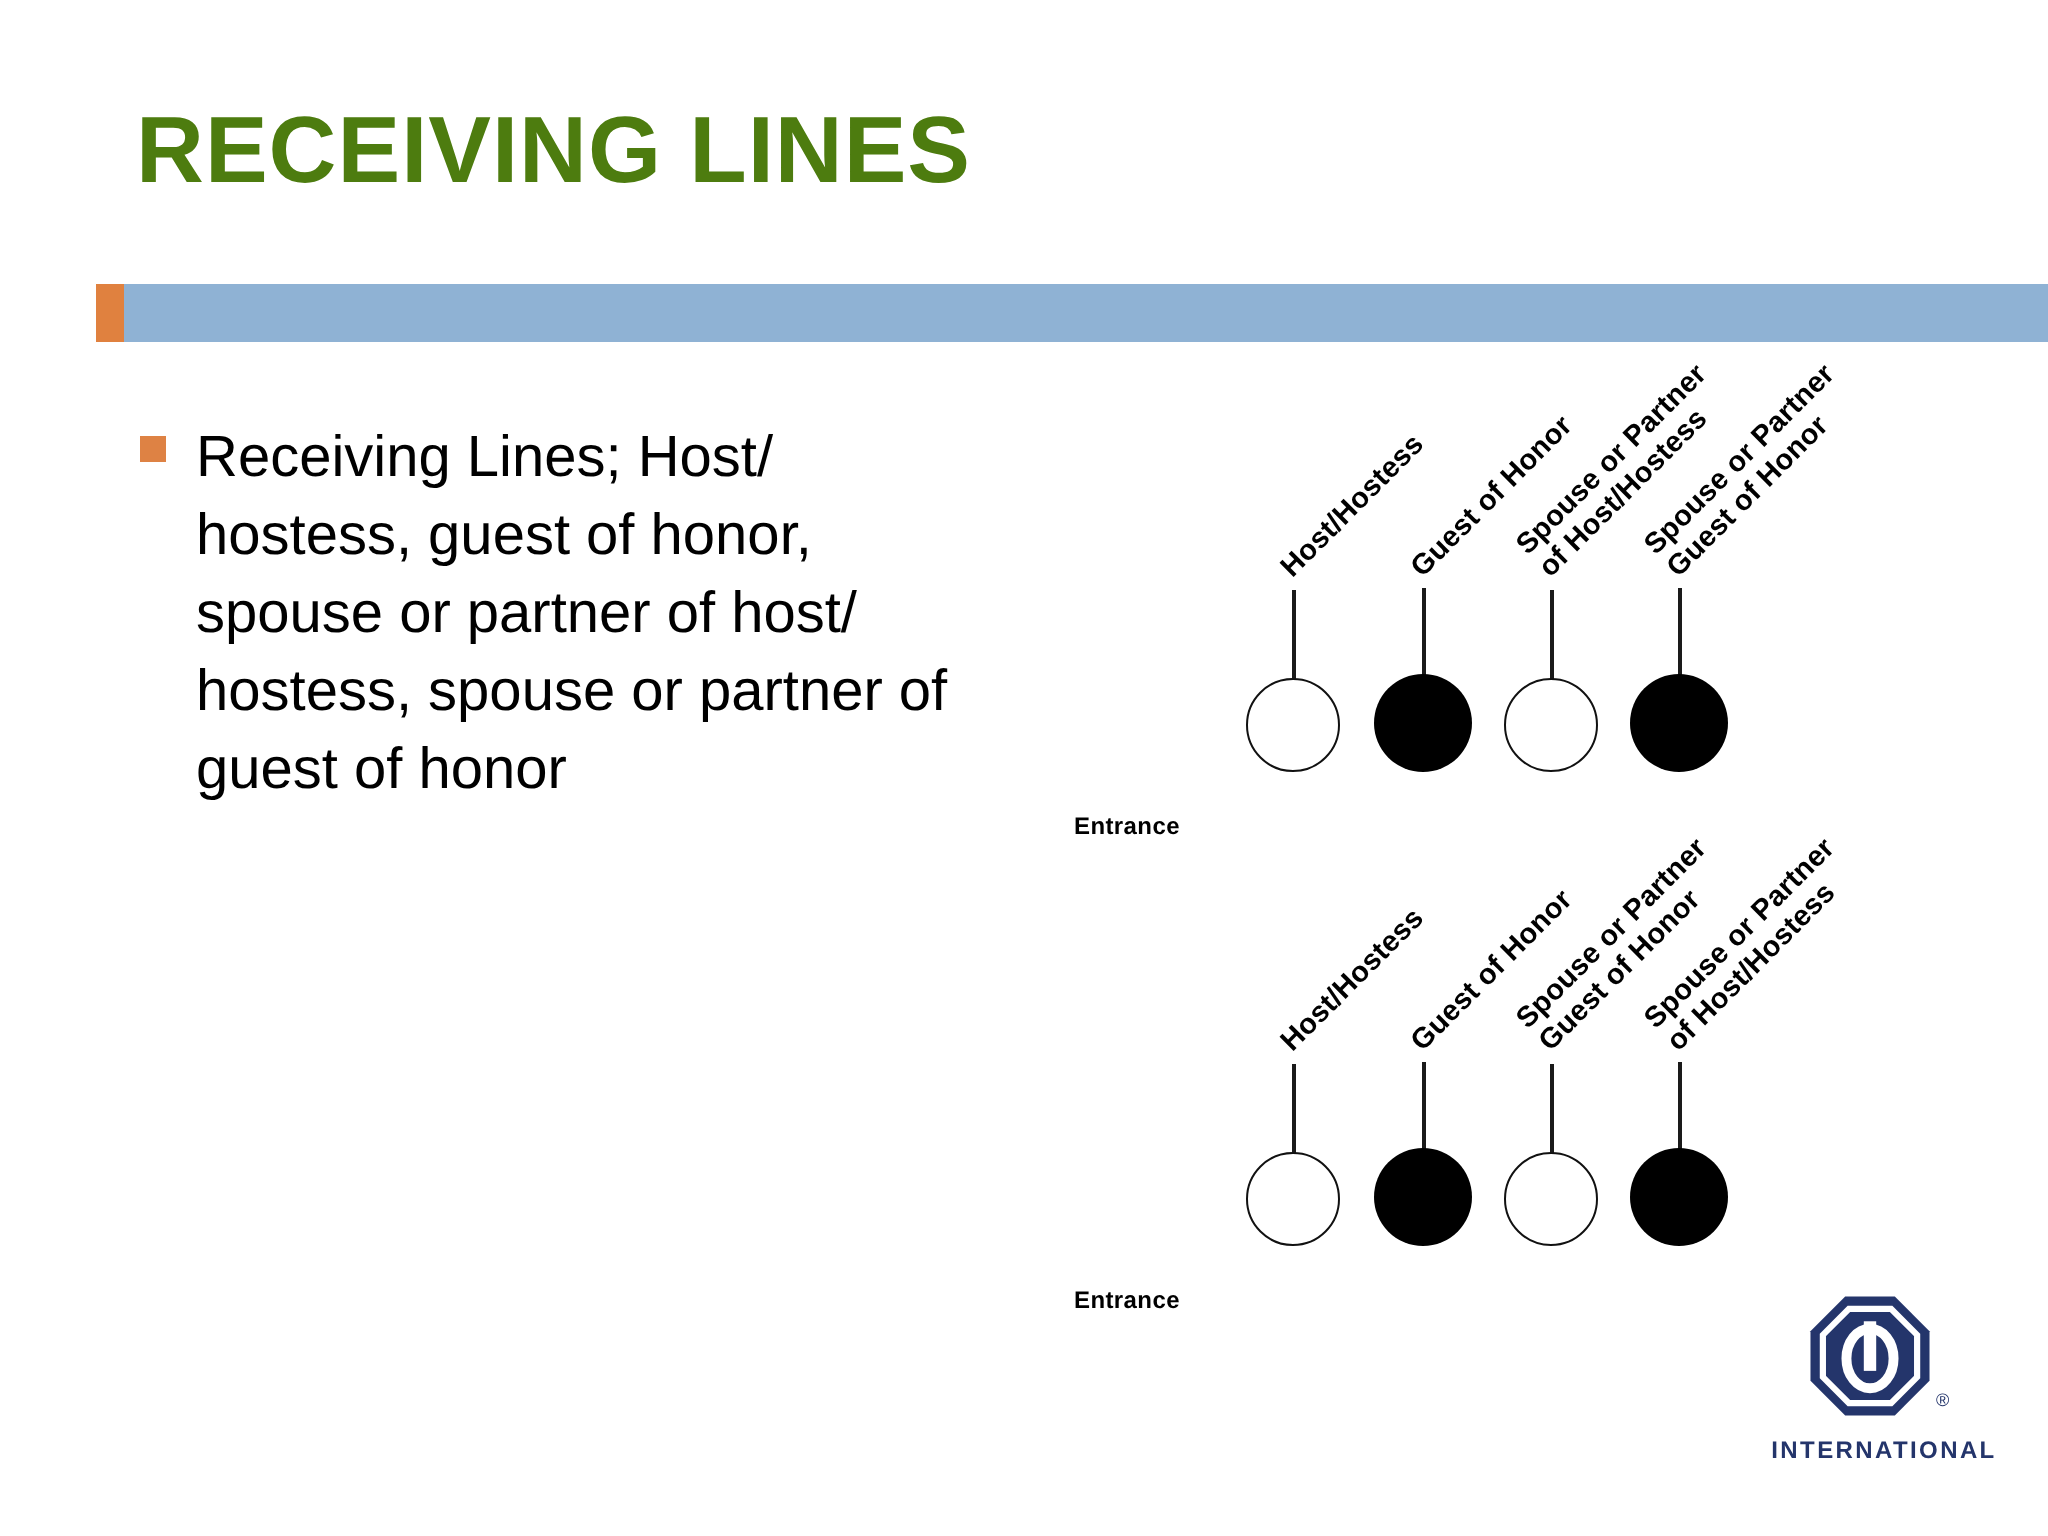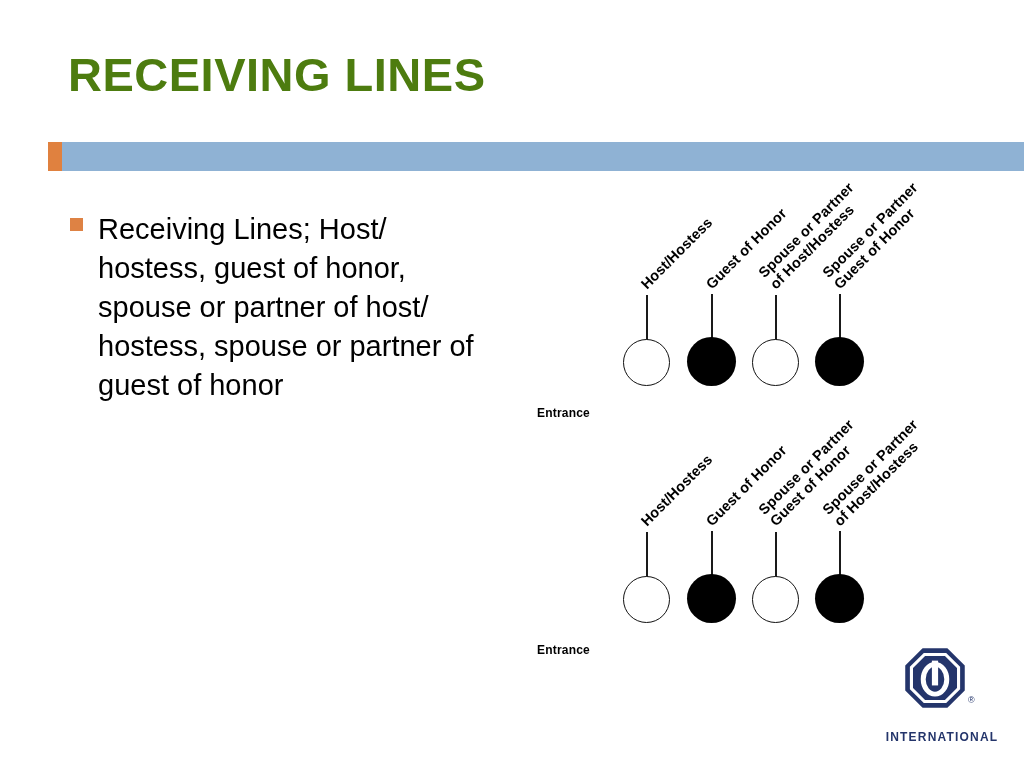--- a/index.html
+++ b/index.html
@@ -173,21 +173,21 @@
     text-align: center;
     font-size: 26px;
     font-weight: bold;
     letter-spacing: 0.5px;
     color: #24356B;
     line-height: 28px;
   }
   .logo-sub {
     position: absolute;
     left: 0px;
-    top: 84px;
+    top: 72px;
     width: 132px;
     text-align: center;
     font-size: 12px;
     font-weight: bold;
     letter-spacing: 1.2px;
     color: #24356B;
     line-height: 13px;
   }
   .logo-reg {
     position: absolute;

